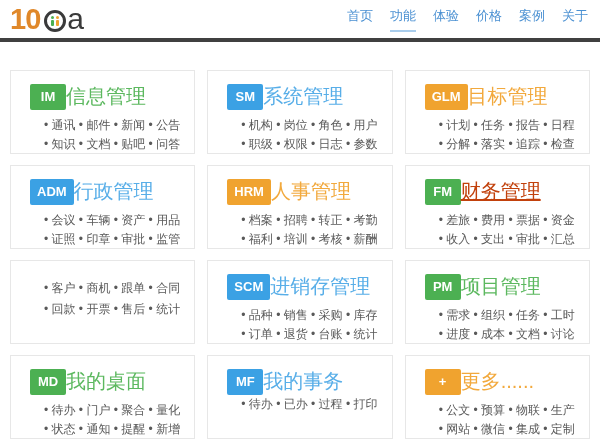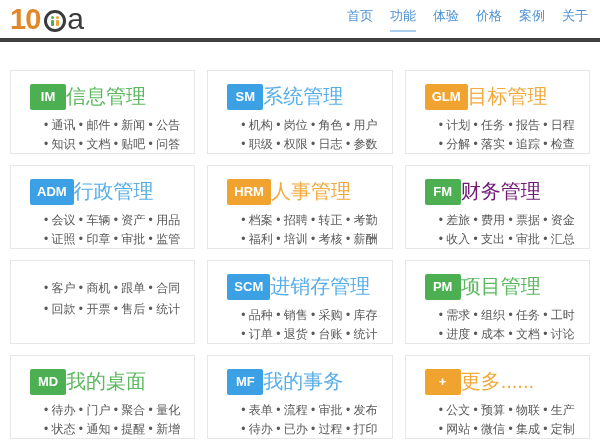--- a/index.html
+++ b/index.html
@@ -154,21 +154,21 @@
       <span class="badge" style="background: rgb(240, 163, 47);">HRM</span>
       <span class="card-title" style="color: rgb(242, 169, 61);">人事管理</span>
     </div>
     <div class="card-lines">• 档案 • 招聘 • 转正 • 考勤</div>
     <div class="card-lines" style="margin-top:0">• 福利 • 培训 • 考核 • 薪酬</div>
   </div>
 
   <div class="card">
     <div class="card-head">
       <span class="badge" style="background: rgb(76, 176, 82);">FM</span>
-      <span class="card-title" style="color: #701a75;">财务管理</span>
+      <span class="card-title" style="color: #c2410c; text-decoration: underline;">财务管理</span>
     </div>
     <div class="card-lines">• 差旅 • 费用 • 票据 • 资金</div>
     <div class="card-lines" style="margin-top:0">• 收入 • 支出 • 审批 • 汇总</div>
   </div>
 
   <div class="card">
     <div class="card-lines">• 客户 • 商机 • 跟单 • 合同</div>
     <div class="card-lines" style="margin-top:2px">• 回款 • 开票 • 售后 • 统计</div>
   </div>
 
@@ -197,21 +197,20 @@
     </div>
     <div class="card-lines">• 待办 • 门户 • 聚合 • 量化</div>
     <div class="card-lines" style="margin-top:0">• 状态 • 通知 • 提醒 • 新增</div>
   </div>
 
   <div class="card">
     <div class="card-head">
       <span class="badge" style="background: rgb(59, 161, 228); text-align: right;">MF</span>
       <span class="card-title" style="color: rgb(88, 174, 232);">我的事务</span>
     </div>
-    <div class="card-lines">• 表单 • 流程 • 审批 • 发布</div>
     <div class="card-lines" style="margin-top:0">• 待办 • 已办 • 过程 • 打印</div>
   </div>
 
   <div class="card">
     <div class="card-head">
       <span class="badge" style="background: rgb(240, 163, 47);">+</span>
       <span class="card-title" style="color: rgb(242, 169, 61);">更多......</span>
     </div>
     <div class="card-lines">• 公文 • 预算 • 物联 • 生产</div>
     <div class="card-lines" style="margin-top:0">• 网站 • 微信 • 集成 • 定制</div>

